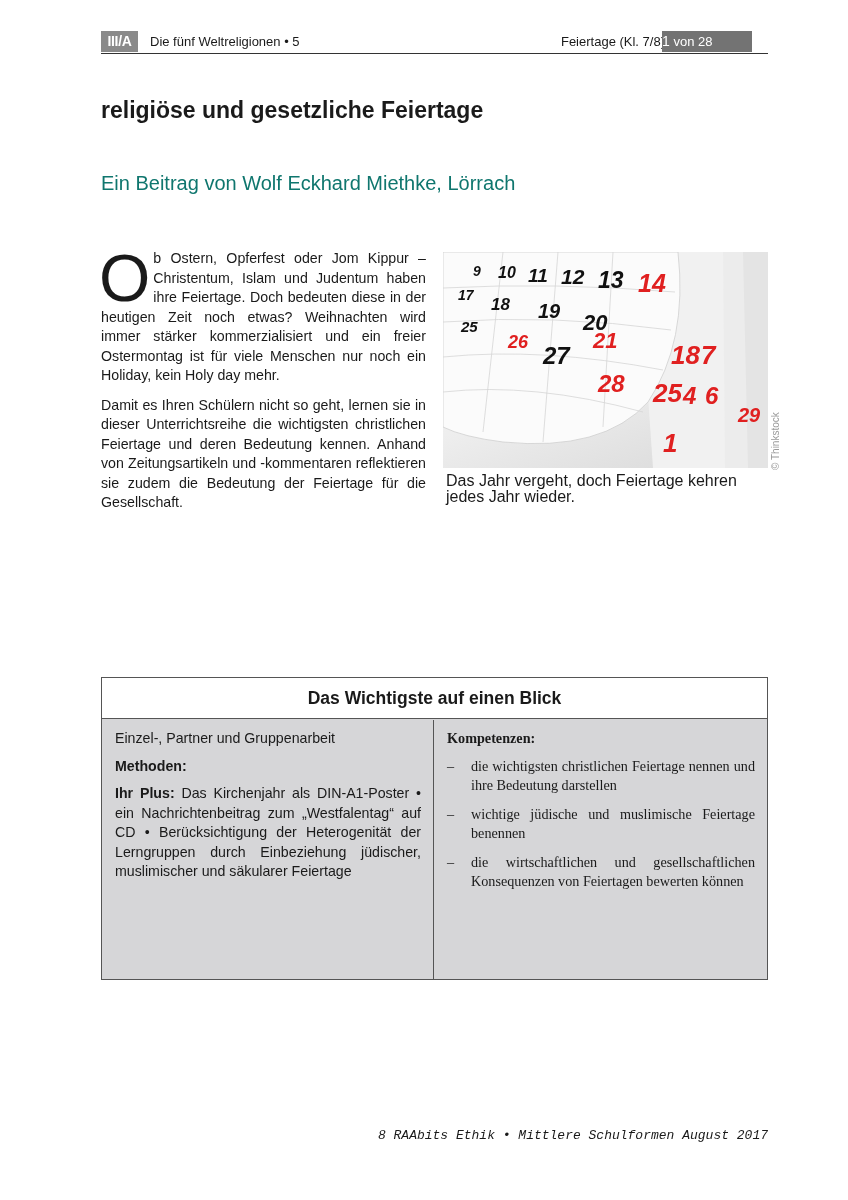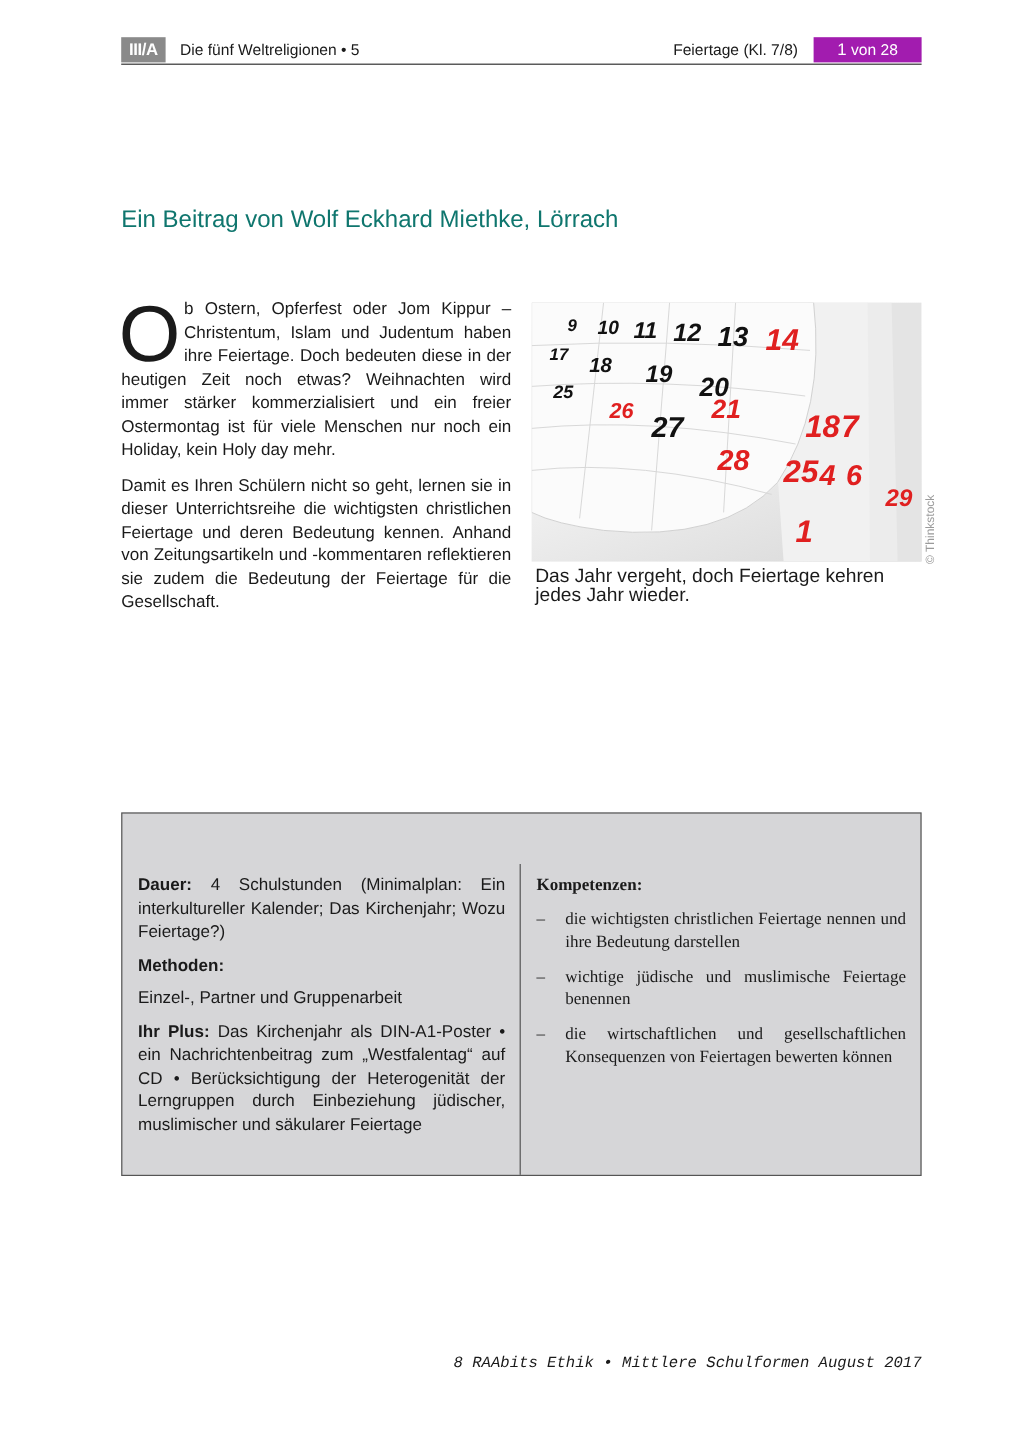--- a/index.html
+++ b/index.html
@@ -7,23 +7,23 @@
          font-family: "Liberation Sans", sans-serif; color: #1a1a1a; }
 
   
   .runhead { position: absolute; left: 101px; top: 31px; width: 667px; height: 22px;
              border-bottom: 1.5px solid #333; }
   .runhead .unit { position: absolute; left: 0; top: 0; height: 21px; width: 37px;
                    background: #8a8a8a; color: #fff; font-weight: bold; font-size: 14px;
                    line-height: 21px; text-align: center; letter-spacing: -0.3px; }
   .runhead .series { position: absolute; left: 49px; top: 3px; font-size: 13px; color: #1a1a1a; }
   .runhead .topic { position: absolute; right: 103px; top: 3px; font-size: 13px; color: #1a1a1a; }
-  .runhead .pageno { position: absolute; right: 0; top: 0; height: 21px; width: 90px;
-                     background: #a21caf; color: #fff; font-size: 13px; line-height: 21px;
-                     text-align: center; }
+  .runhead .pageno { position: absolute; right: 16px; top: 0; height: 21px; width: 90px;
+                     background: #737373; color: #fff; font-size: 13px; line-height: 21px;
+                     }
   .runhead .pageno b { font-weight: normal; font-size: 14px; }
 
   
   .title { position: absolute; left: 101px; top: 96px; width: 600px; font-size: 23px;
            font-weight: bold; line-height: 29px; color: #1a1a1a; }
   .author { position: absolute; left: 101px; top: 172px; font-size: 20px; color: #0f766e; }
 
   
   .intro { position: absolute; left: 101px; top: 249px; width: 325px; font-size: 14.2px;
            line-height: 19.5px; text-align: justify; color: #1a1a1a; }
@@ -63,20 +63,21 @@
 <body>
 
 <div class="runhead">
   <div class="unit">III/A</div>
   <div class="series">Die fünf Weltreligionen • 5</div>
   <div class="topic">Feiertage (Kl. 7/8)</div>
   <div class="pageno"><b>1</b><span> von 28</span></div>
 </div>
 
 <div class="title">
+  <div>religiöse und gesetzliche Feiertage</div>
 </div>
 <div class="author">Ein Beitrag von Wolf Eckhard Miethke, Lörrach</div>
 
 <div class="intro">
   <p><span class="dropcap">O</span><span>b Ostern, Opferfest oder Jom Kippur – Christentum, Islam und Judentum haben ihre Feiertage. Doch bedeuten diese in der heutigen Zeit noch etwas? Weihnachten wird immer stärker kommerzialisiert und ein freier Ostermontag ist für viele Menschen nur noch ein Holiday, kein Holy day mehr.</span></p>
   <p>Damit es Ihren Schülern nicht so geht, lernen sie in dieser Unterrichtsreihe die wichtigsten christlichen Feiertage und deren Bedeutung kennen. Anhand von Zeitungsartikeln und -kommentaren reflektieren sie zudem die Bedeutung der Feiertage für die Gesellschaft.</p>
 </div>
 
 <div class="figure">
   <svg id="calsvg" width="325" height="216" viewBox="0 0 325 216">
@@ -119,25 +120,25 @@
         <text x="262" y="152" font-size="24" font-family="Liberation Sans, sans-serif" font-weight="bold" font-style="italic" fill="#e02020">6</text>
         <text x="295" y="170" font-size="20" font-family="Liberation Sans, sans-serif" font-weight="bold" font-style="italic" fill="#e02020">29</text>
         <text x="220" y="200" font-size="26" font-family="Liberation Sans, sans-serif" font-weight="bold" font-style="italic" fill="#e02020">1</text>
       </g>
   </svg>
 </div>
 <div class="credit">© Thinkstock</div>
 <div class="caption">Das Jahr vergeht, doch Feiertage kehren jedes Jahr wieder.</div>
 
 <div class="box">
+  <div class="boxhead">Das Wichtigste auf einen Blick</div>
   <div class="col left">
     <div class="inner">
-      <p><b class="lbl">Dauer:</b><span> 4 Schulstunden (Minimalplan: Ein interkultureller Kalender; Das Kirchenjahr; Wozu Feiertage?)</span></p>
+      <p>Einzel-, Partner und Gruppenarbeit</p>
       <p><b class="lbl">Methoden:</b></p>
-      <p>Einzel-, Partner und Gruppenarbeit</p>
       <p><b class="lbl">Ihr Plus:</b><span> Das Kirchenjahr als DIN-A1-Poster • ein Nachrichtenbeitrag zum „Westfalentag“ auf CD • Berücksichtigung der Heterogenität der Lerngruppen durch Einbeziehung jüdischer, muslimischer und säkularer Feiertage</span></p>
     </div>
   </div>
   <div class="col right">
     <div class="inner">
       <p><b class="lbl">Kompetenzen:</b></p>
       <ul>
         <li><span class="dash">–</span><span>die wichtigsten christlichen Feiertage nennen und ihre Bedeutung darstellen</span></li>
         <li><span class="dash">–</span><span>wichtige jüdische und muslimische Feiertage benennen</span></li>
         <li><span class="dash">–</span><span>die wirtschaftlichen und gesellschaftlichen Konsequenzen von Feiertagen bewerten können</span></li>

